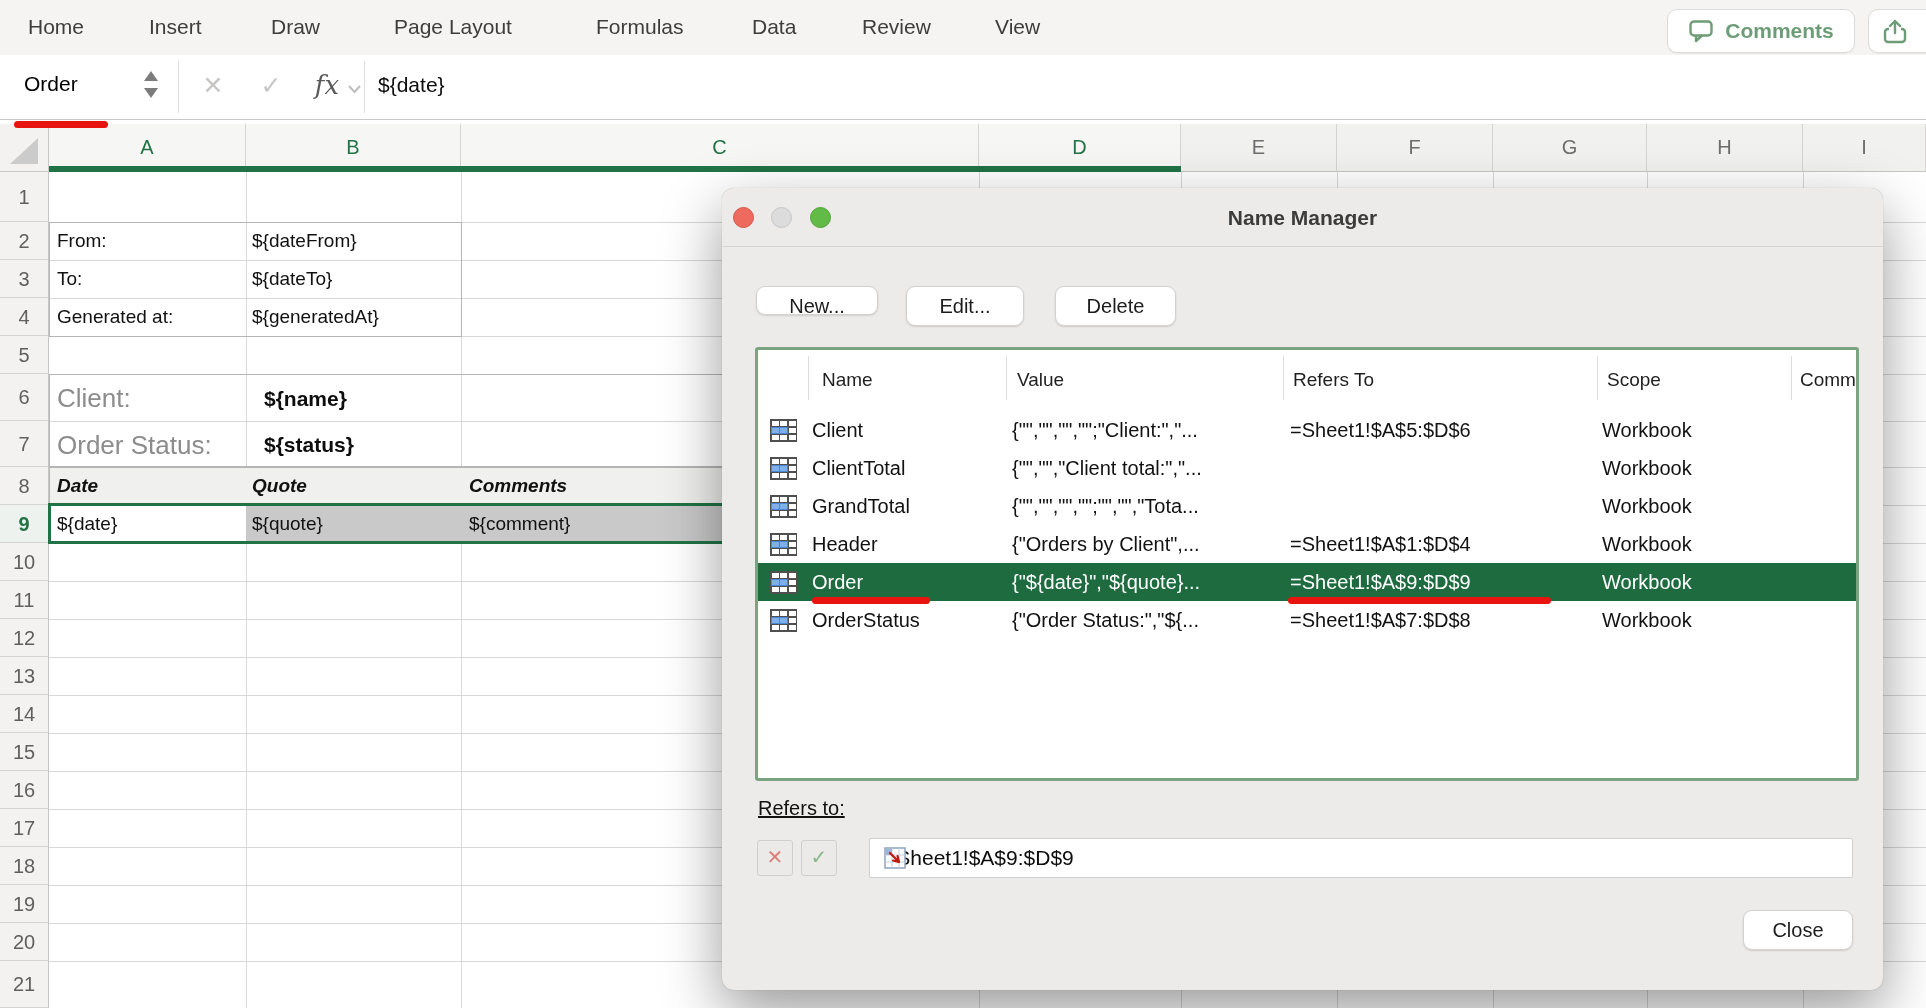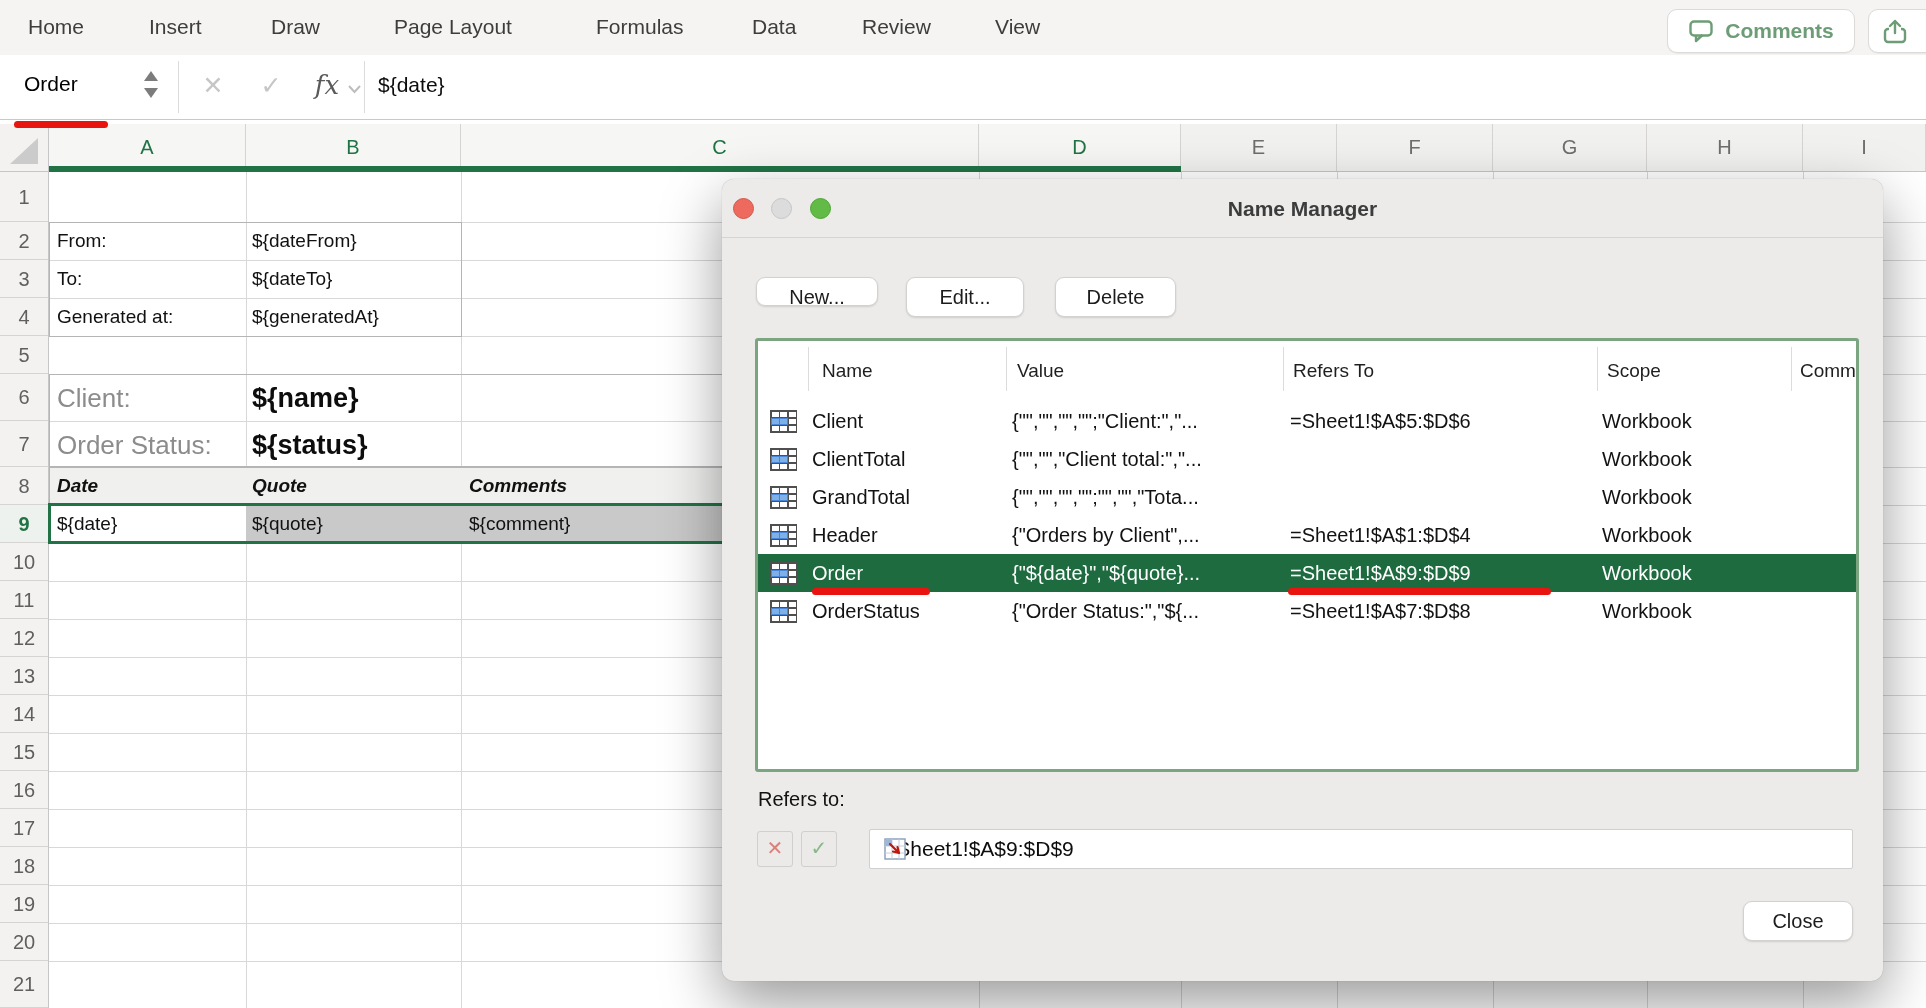--- a/index.html
+++ b/index.html
@@ -44,44 +44,44 @@
   .vline{position:absolute;top:172px;height:836px;width:1px;background:#d8d8d8;z-index:1;}
   .hline{position:absolute;left:49px;width:1877px;height:1px;background:#d8d8d8;z-index:1;}
   .tplborder{position:absolute;border:1px solid #b5b5b5;box-sizing:border-box;z-index:2;background:transparent;}
   #row8fill{position:absolute;left:49px;top:467px;width:930px;height:38px;background:#f0f0ef;z-index:1;}
   #row9fill{position:absolute;left:246px;top:505px;width:935px;height:38px;background:#c9c9c9;z-index:2;}
   #row9border{position:absolute;left:48px;top:503px;width:1134px;height:41px;border:3px solid #217346;
               box-sizing:border-box;z-index:4;}
   .cell{position:absolute;font-size:19px;color:#111;z-index:3;white-space:nowrap;}
   .cell.big{font-size:32px;font-weight:700;letter-spacing:-.5px;color:#000;}
   .cell.lbl{font-size:26px;color:#8c8c8c;}
-  .cell.val{font-size:27px;font-weight:600;color:#0d0d0d;}
+  .cell.val{font-size:21px;font-weight:600;color:#0d0d0d;margin-left:12px;}
   .cell.hdr{font-style:italic;font-weight:700;}
   
-  #dialog{position:absolute;left:722px;top:179px;width:1161px;height:802px;background:#ECEBEA;border-radius:12px;
+  #dialog{position:absolute;left:722px;top:188px;width:1161px;height:802px;background:#ECEBEA;border-radius:12px;
           box-shadow:0 22px 60px rgba(0,0,0,.4),0 0 1px rgba(0,0,0,.3);z-index:10;}
   #dlg-titlebar{position:absolute;left:0;top:0;width:100%;height:59px;border-bottom:1px solid #d5d4d3;box-sizing:border-box;}
   .dot{position:absolute;top:19px;width:21px;height:21px;border-radius:50%;}
   #dlg-title{position:absolute;left:0;top:0;width:100%;height:59px;line-height:59px;text-align:center;
              font-size:21px;font-weight:700;color:#3c3c3c;}
   .mbtn{position:absolute;background:#fff;border:1px solid #d2d1d0;border-radius:9px;
         box-shadow:0 1px 2px rgba(0,0,0,.12);text-align:center;font-size:20px;color:#1c1c1c;box-sizing:border-box;}
   #nmlist{position:absolute;left:33px;top:159px;width:1104px;height:434px;background:#fff;
           border:3px solid #7BA480;border-radius:3px;box-sizing:border-box;overflow:hidden;}
   .nm-colhdr{position:absolute;top:12px;height:36px;line-height:36px;font-size:19px;color:#1f1f1f;white-space:nowrap;overflow:hidden;}
   .nm-sep{position:absolute;top:6px;height:44px;width:1px;background:#dcdcdc;}
   .nm-row{position:absolute;left:0;width:1098px;height:38px;}
   .nm-row.sel{background:#1E6B40;}
   .nm-cell{position:absolute;top:0;height:38px;line-height:38px;font-size:20px;color:#121212;white-space:nowrap;overflow:hidden;}
   .nm-row.sel .nm-cell{color:#fff;}
   .nm-icon{position:absolute;left:12px;top:8px;width:27px;height:23px;background:#4f4f4f;display:grid;
            grid-template-columns:repeat(3,1fr);grid-template-rows:repeat(3,1fr);gap:1.5px;padding:1.5px;box-sizing:border-box;}
   .nm-icon b{background:#fff;}
   .nm-icon b.blue{background:#7fb0e8;outline:1px solid #4a86d8;}
-  #refers-label{position:absolute;left:36px;top:609px;font-size:20px;color:#111;}
+  #refers-label{position:absolute;left:36px;top:609px;font-size:20px;color:#111;text-decoration:underline;}
   .minibtn{position:absolute;top:652px;width:36px;height:36px;background:#ebeae9;border:1px solid #cfcfcf;
            border-radius:3px;box-sizing:border-box;text-align:center;line-height:33px;font-size:20px;}
   #refers-input{position:absolute;left:147px;top:650px;width:984px;height:40px;background:#fff;border:1px solid #cfcfcf;
                 border-radius:2px;box-sizing:border-box;}
   #refers-input span{position:absolute;left:14px;top:0;height:38px;line-height:38px;font-size:21px;color:#0d0d0d;}
 </style>
 </head>
 <body>
 
 <div id="app">

